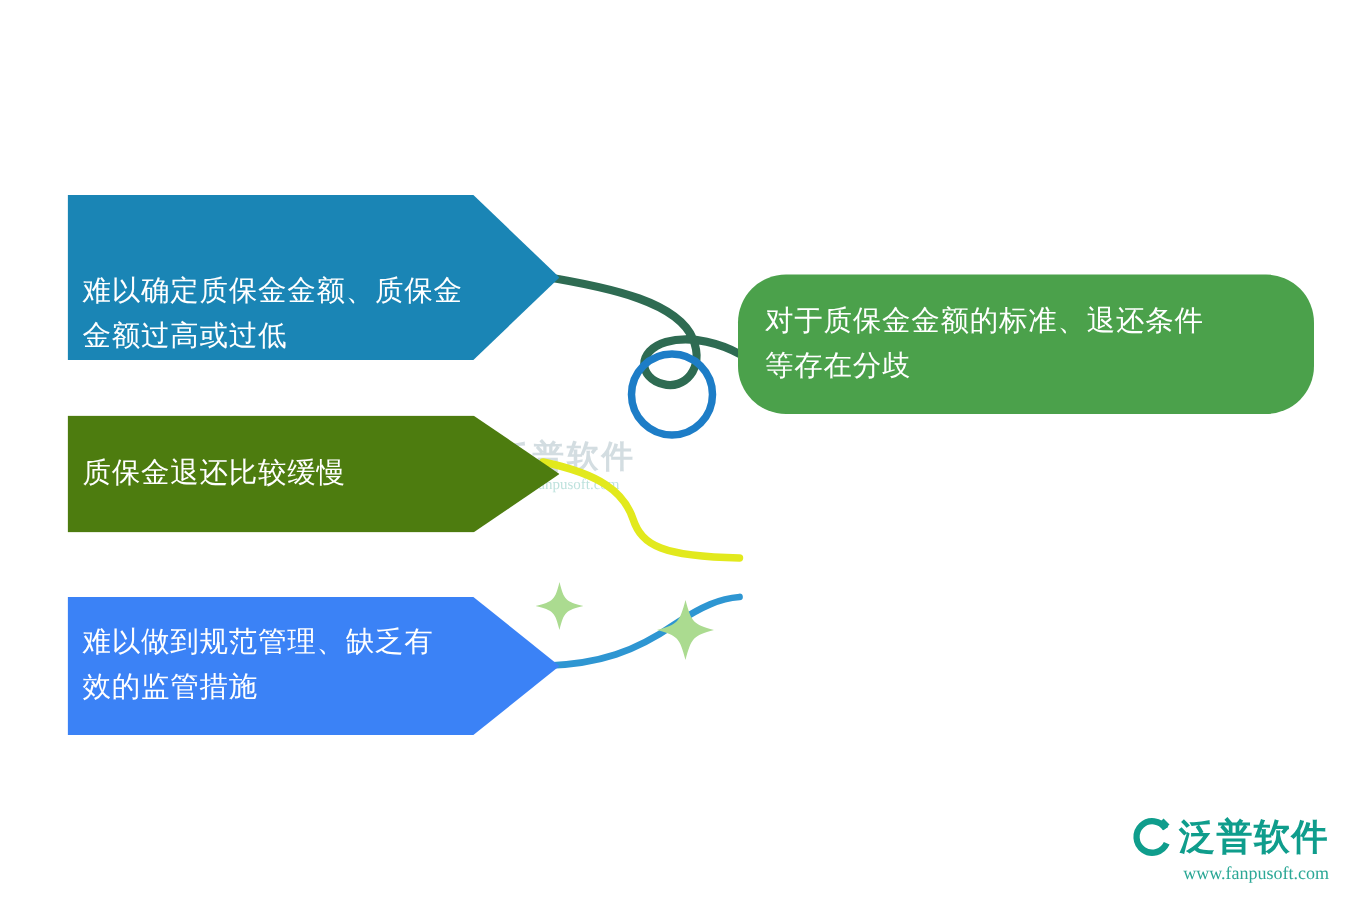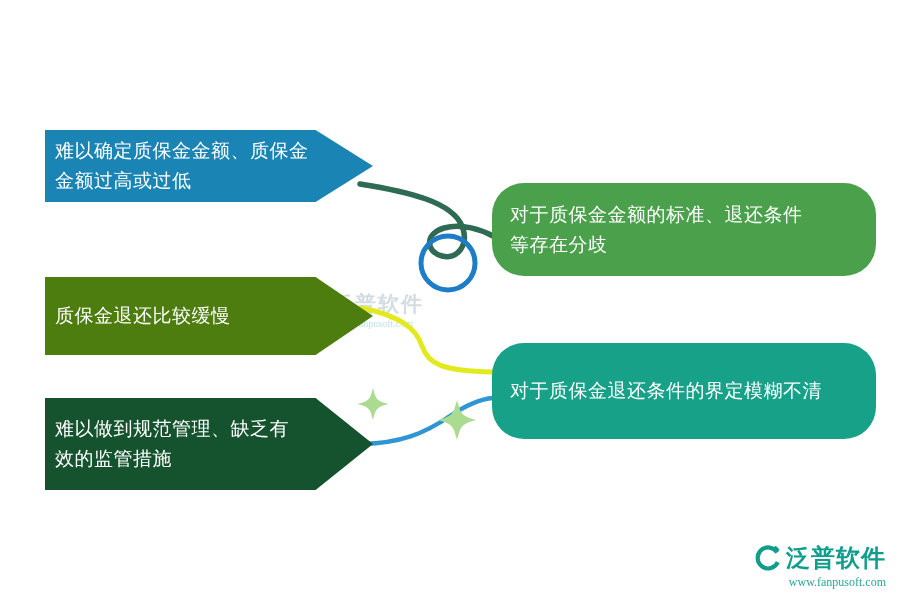--- a/index.html
+++ b/index.html
@@ -6,25 +6,25 @@
   .canvas{
     position:relative;width:900px;height:600px;background:#ffffff;overflow:hidden;
     font-family:"Liberation Serif","DejaVu Serif",serif;
   }
   .connectors{position:absolute;left:0;top:0;z-index:1;}
   .node{position:absolute;z-index:2;display:flex;align-items:center;color:#ffffff;
         font-size:19px;line-height:30px;letter-spacing:0.5px;}
   .node .label{display:block;}
   
   .arrow{clip-path:polygon(0 0,82.5% 0,100% 50%,82.5% 100%,0 100%);padding-left:10px;}
-  .arrow1{left:45px;top:130px;width:318px;height:72px;background:#1a85b5;}
+  .arrow1{left:45px;top:130px;width:318px;height:110px;background:#1a85b5;align-items:flex-end;}
   .arrow1 .label{max-width:260px;}
   .arrow2{left:45px;top:277px;width:318px;height:78px;background:#4d7c0f;}
   .arrow2 .label{max-width:260px;}
-  .arrow3{left:45px;top:398px;width:318px;height:92px;background:#14532d;}
+  .arrow3{left:45px;top:398px;width:318px;height:92px;background:#3b82f6;}
   .arrow3 .label{max-width:240px;}
   
   .rect{padding-left:18px;border-radius:32px;}
   .rect1{left:492px;top:183px;width:366px;height:93px;background:#4ba14b;}
   .rect1 .label{max-width:295px;}
   .rect2{left:492px;top:343px;width:366px;height:96px;background:#17a188;}
   .rect2 .label{max-width:340px;}
   
   .watermark{position:absolute;left:292px;top:290px;z-index:0;display:flex;align-items:center;
              gap:6px;opacity:0.45;}
@@ -68,23 +68,20 @@
   <div class="node arrow arrow2">
     <span class="label">质保金退还比较缓慢</span>
   </div>
   <div class="node arrow arrow3">
     <span class="label">难以做到规范管理、缺乏有效的监管措施</span>
   </div>
 
   <div class="node rect rect1">
     <span class="label">对于质保金金额的标准、退还条件等存在分歧</span>
   </div>
-  <div class="node rect rect2">
-    <span class="label">对于质保金退还条件的界定模糊不清</span>
-  </div>
 
   <div class="footer">
     <div class="footer-row">
       <svg width="28" height="28" viewBox="0 0 40 40">
         <path d="M33 12 A 15 15 0 1 0 34 26" stroke="#0f9d8c" stroke-width="6" fill="none"></path>
         <rect x="27" y="4" width="8" height="8" transform="rotate(45 31 8)" fill="#0f9d8c"></rect>
       </svg>
       <span class="footer-brand-text">泛普软件</span>
     </div>
     <div class="footer-url">www.fanpusoft.com</div>

